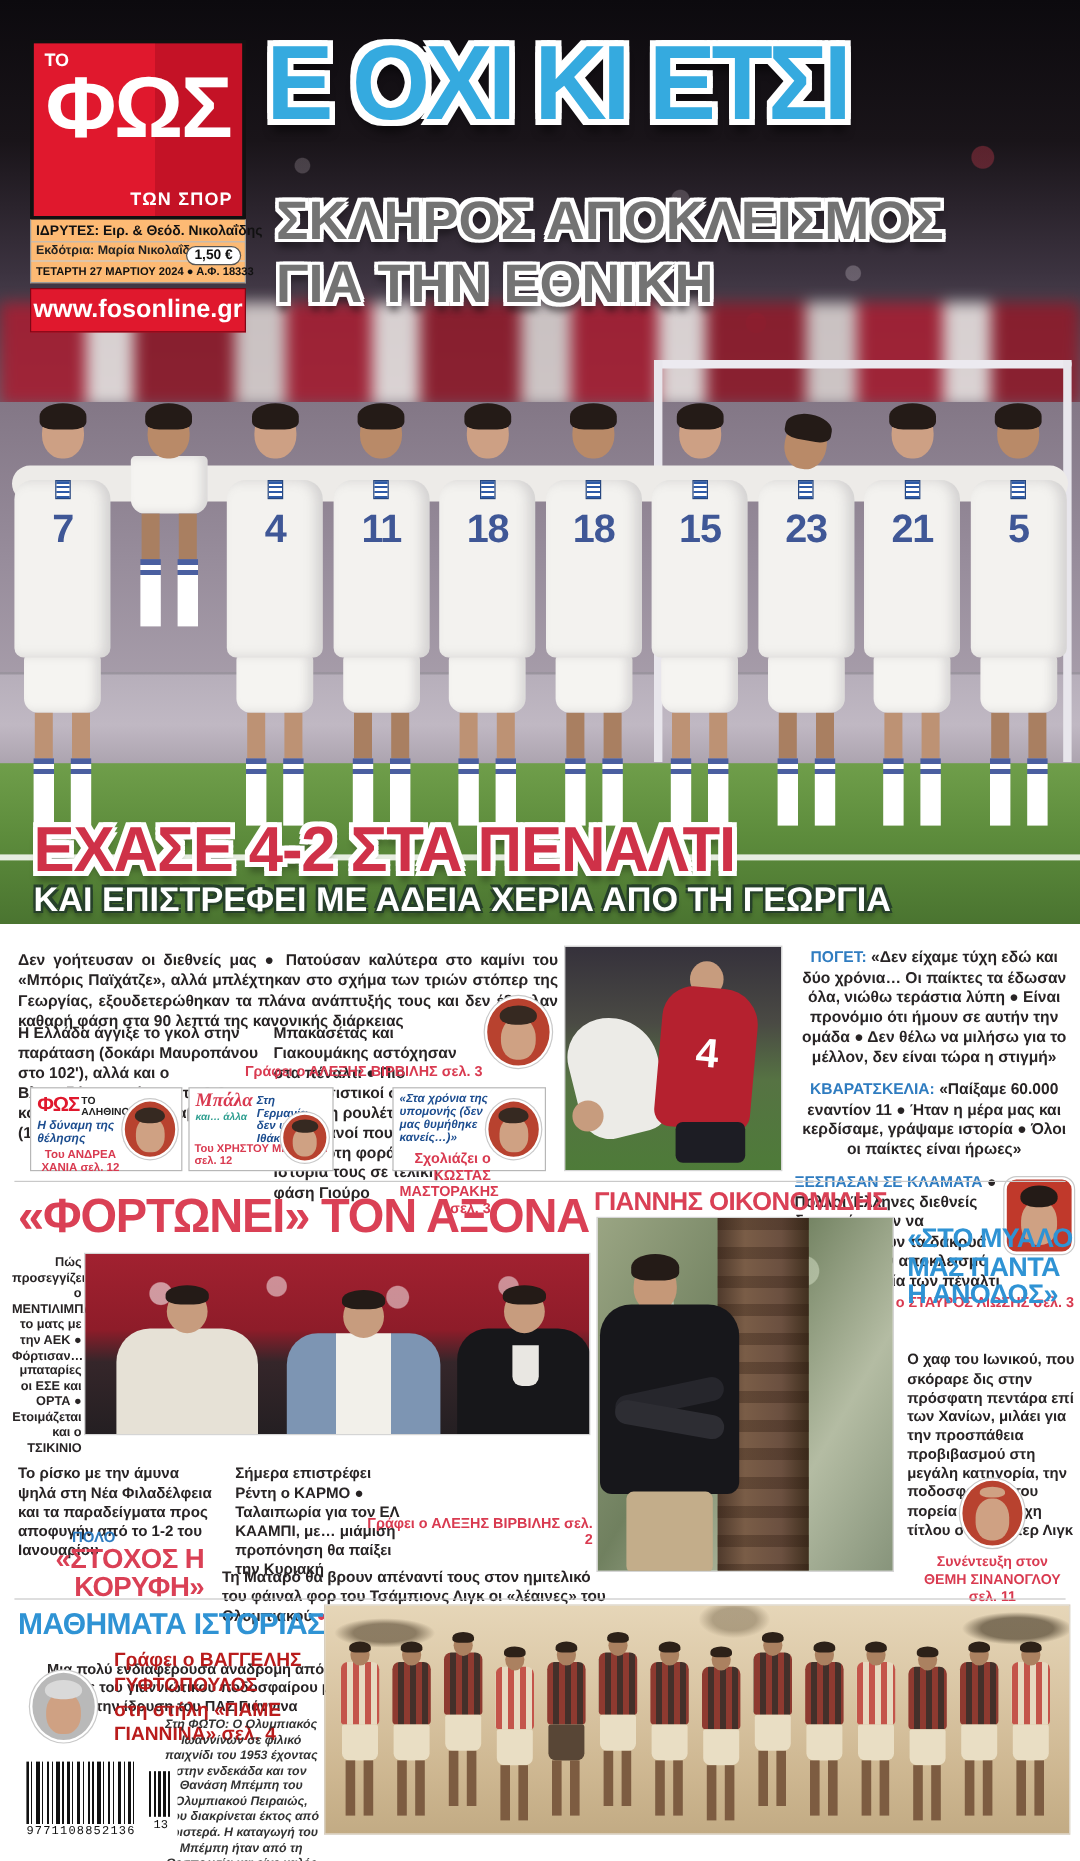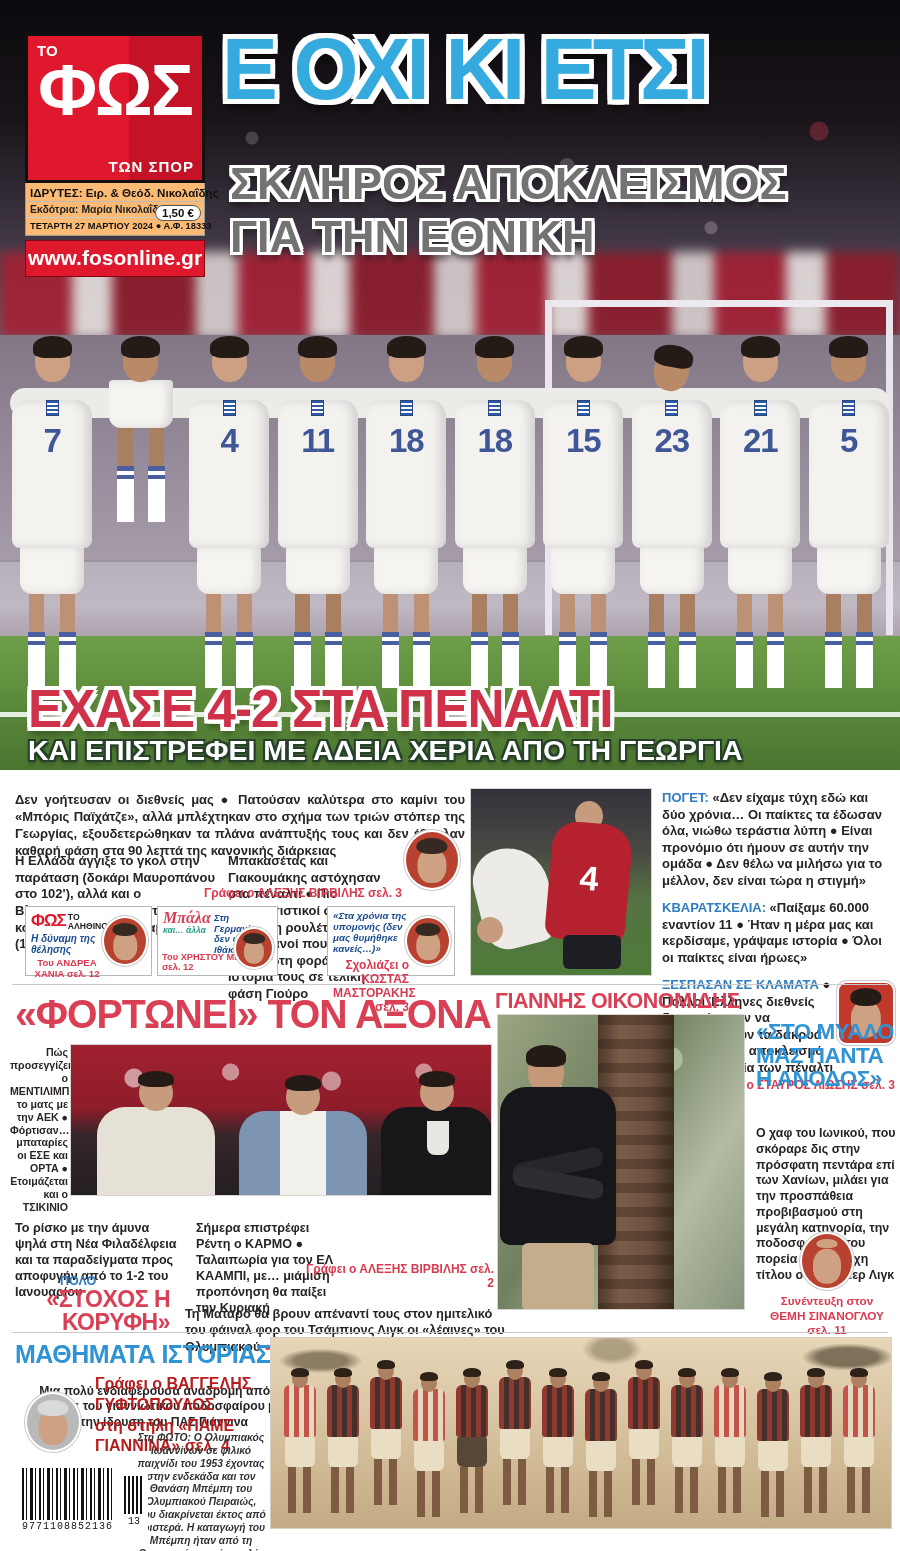--- a/index.html
+++ b/index.html
@@ -95,21 +95,21 @@
   .duel { position:absolute; left:470px; top:788px; width:182px; height:188px; overflow:hidden; border:1px solid #d5d5d5;
     background:linear-gradient(180deg,#35313b 0%, #4a4a44 34%, #567343 60%, #4e7b39 100%); }
   .dp-white { position:absolute; left:6px; top:58px; width:74px; height:100px; background:#ecebe7; border-radius:34px 44px 22px 26px; transform:rotate(-14deg); }
   .dp-white-head { position:absolute; left:6px; top:128px; width:26px; height:26px; background:#c79c7e; border-radius:50%; }
   .dp-red { position:absolute; right:22px; top:34px; width:80px; height:118px; background:#b5212f; border-radius:26px 30px 14px 14px; transform:rotate(5deg);
     color:#fff; font-weight:900; font-size:34px; text-align:center; line-height:110px; }
   .dp-red-head { position:absolute; right:48px; top:12px; width:28px; height:30px; background:#c79c7e; border-radius:50%; }
   .dp-red-shorts { position:absolute; right:30px; top:146px; width:58px; height:34px; background:#1d1d24; border-radius:6px; }
   
   .quotes { position:absolute; left:662px; top:790px; width:233px; font-size:13px; line-height:1.27; font-weight:bold; }
-  .quotes p { margin:0 0 11px; }
+  .quotes p { margin:0 0 11px;text-align:center; }
   .lead-blue { color:#2f7cc0; }
   .quotes .byline { color:#d93a50; font-size:12px; text-align:right; margin-top:2px; }
   .mug-liosis { position:relative; float:right; width:58px; height:64px; margin:4px 0 2px 6px; border-radius:10px; background:#c0392b; border:2px solid #fff; box-shadow:0 0 0 1px #c9c9c9; }
   .mug-liosis::before { content:""; position:absolute; left:50%; top:60%; transform:translate(-50%,-50%); width:56%; height:62%; background:#cfa183; border-radius:46% 46% 44% 44%; }
   .mug-liosis::after { content:""; position:absolute; left:50%; top:8%; transform:translateX(-50%); width:58%; height:30%; background:#241b17; border-radius:50% 50% 42% 42%; }
   
   .colbox { position:absolute; top:906px; height:70px; border:1px solid #b7b7b7; background:#fff; padding:4px 5px; }
   .colbox .cmug { position:absolute; right:3px; top:50%; transform:translateY(-50%); width:46px; height:50px; }
   .box1 { left:25px; width:127px; }
   .box1 .fos-logo { color:#e0182d; font-weight:900; font-size:17px; letter-spacing:-1px; display:inline-block; }

